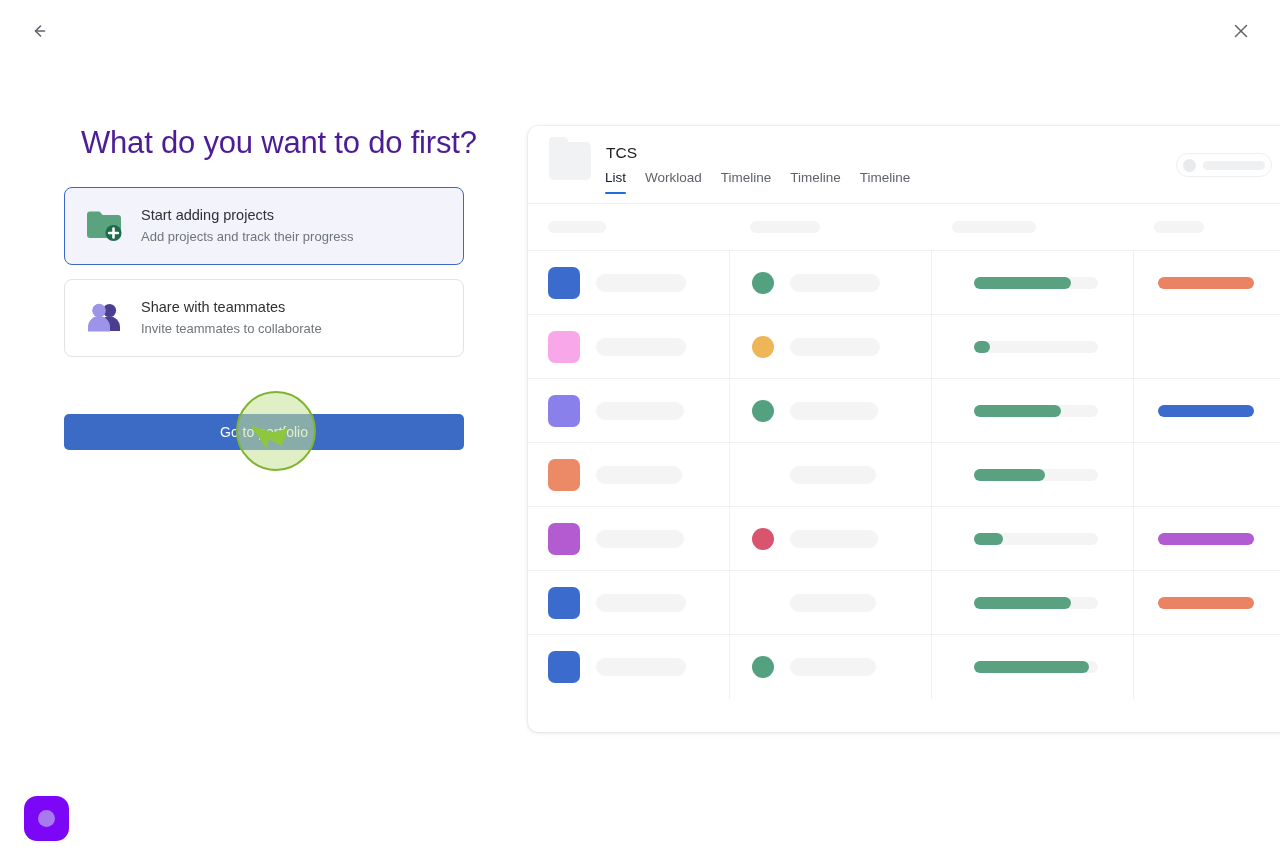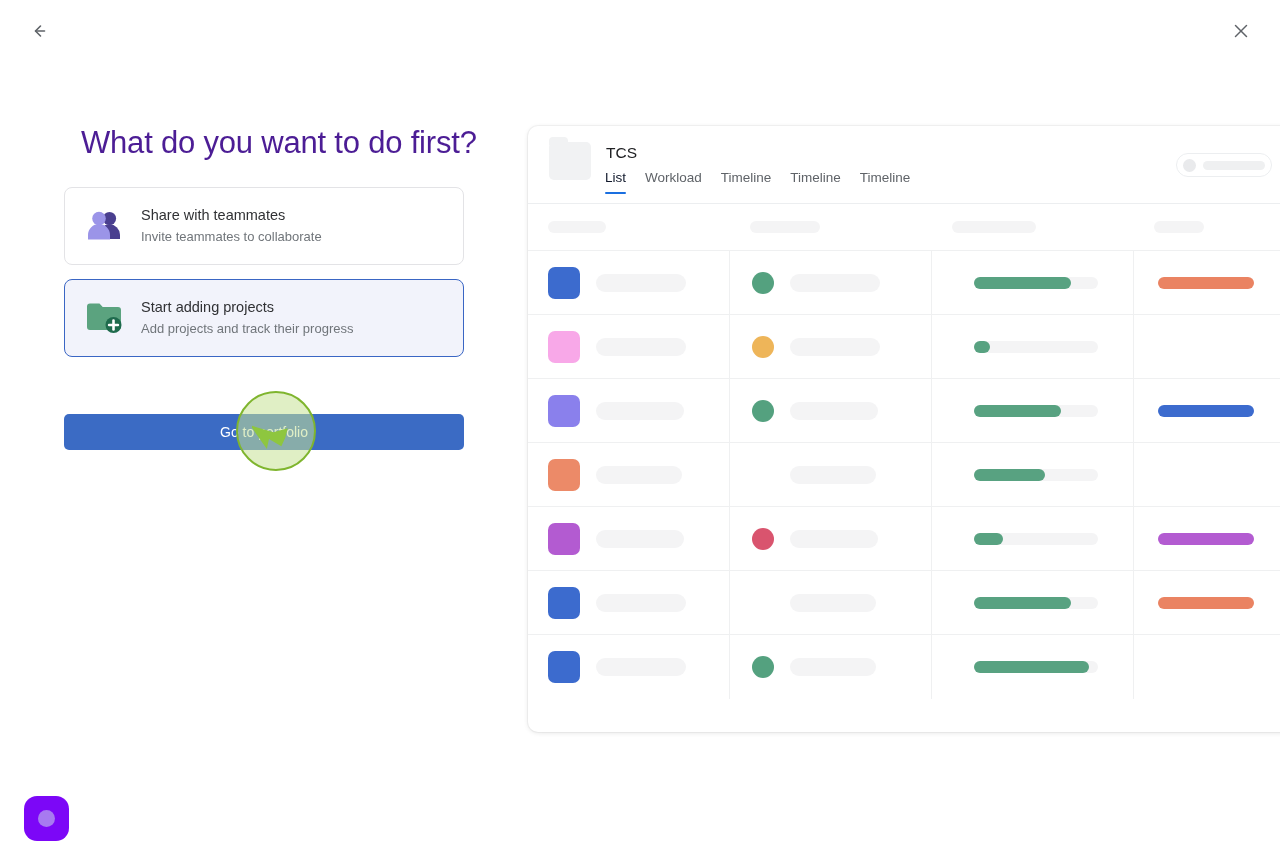--- a/index.html
+++ b/index.html
@@ -146,47 +146,47 @@
       <svg width="18" height="18" viewBox="0 0 18 18">
         <line x1="3.5" y1="3.5" x2="14.5" y2="14.5" stroke="#5f6368" stroke-width="1.5" stroke-linecap="round"></line>
         <line x1="14.5" y1="3.5" x2="3.5" y2="14.5" stroke="#5f6368" stroke-width="1.5" stroke-linecap="round"></line>
       </svg>
     </button>
   </div>
 
   <div class="left-col">
     <h1 class="headline">What do you want to do first?</h1>
 
+    <div class="option-card selected">
+      <div class="opt-icon">
+        <svg width="40" height="36" viewBox="0 0 40 36">
+          <path d="M2 6.5 a3 3 0 0 1 3-3 h9.5 l3.2 3.6 H33 a3 3 0 0 1 3 3 V27 a3 3 0 0 1-3 3 H5 a3 3 0 0 1-3-3 Z" fill="#5ba37f"></path>
+          <circle cx="28.5" cy="25" r="8" fill="#1f6b4d"></circle>
+          <line x1="28.5" y1="20.6" x2="28.5" y2="29.4" stroke="#fff" stroke-width="2.6" stroke-linecap="round"></line>
+          <line x1="24.1" y1="25" x2="32.9" y2="25" stroke="#fff" stroke-width="2.6" stroke-linecap="round"></line>
+        </svg>
+      </div>
+      <div class="opt-text">
+        <div class="opt-title">Start adding projects</div>
+        <div class="opt-sub">Add projects and track their progress</div>
+      </div>
+    </div>
+
     <div class="option-card">
       <div class="opt-icon">
         <svg width="40" height="34" viewBox="0 0 40 34">
           <circle cx="24.5" cy="9.5" r="6.6" fill="#4a3f8f"></circle>
           <path d="M14 30 v-4.2 a10.5 10.5 0 0 1 21 0 V30 Z" fill="#4a3f8f"></path>
           <circle cx="14" cy="9.5" r="6.8" fill="#9b94e8"></circle>
           <path d="M3 30.5 v-4.4 a11 11 0 0 1 22 0 v4.4 Z" fill="#9b94e8"></path>
         </svg>
       </div>
       <div class="opt-text">
         <div class="opt-title">Share with teammates</div>
         <div class="opt-sub">Invite teammates to collaborate</div>
-      </div>
-    </div>
-
-    <div class="option-card selected">
-      <div class="opt-icon">
-        <svg width="40" height="36" viewBox="0 0 40 36">
-          <path d="M2 6.5 a3 3 0 0 1 3-3 h9.5 l3.2 3.6 H33 a3 3 0 0 1 3 3 V27 a3 3 0 0 1-3 3 H5 a3 3 0 0 1-3-3 Z" fill="#5ba37f"></path>
-          <circle cx="28.5" cy="25" r="8" fill="#1f6b4d"></circle>
-          <line x1="28.5" y1="20.6" x2="28.5" y2="29.4" stroke="#fff" stroke-width="2.6" stroke-linecap="round"></line>
-          <line x1="24.1" y1="25" x2="32.9" y2="25" stroke="#fff" stroke-width="2.6" stroke-linecap="round"></line>
-        </svg>
-      </div>
-      <div class="opt-text">
-        <div class="opt-title">Start adding projects</div>
-        <div class="opt-sub">Add projects and track their progress</div>
       </div>
     </div>
   </div>
 
   <button class="cta-btn">Go to portfolio</button>
 
   <div class="cursor-halo"></div>
   <svg class="cursor-arrow" width="48" height="48" viewBox="0 0 48 48">
     <path d="M4 2 L4 31 L11.5 24 L17.5 37 Q26 33 33 26 L19 21 Z" fill="#8ec63f" transform="translate(2,0) rotate(-35 18 20)"></path>
   </svg>

